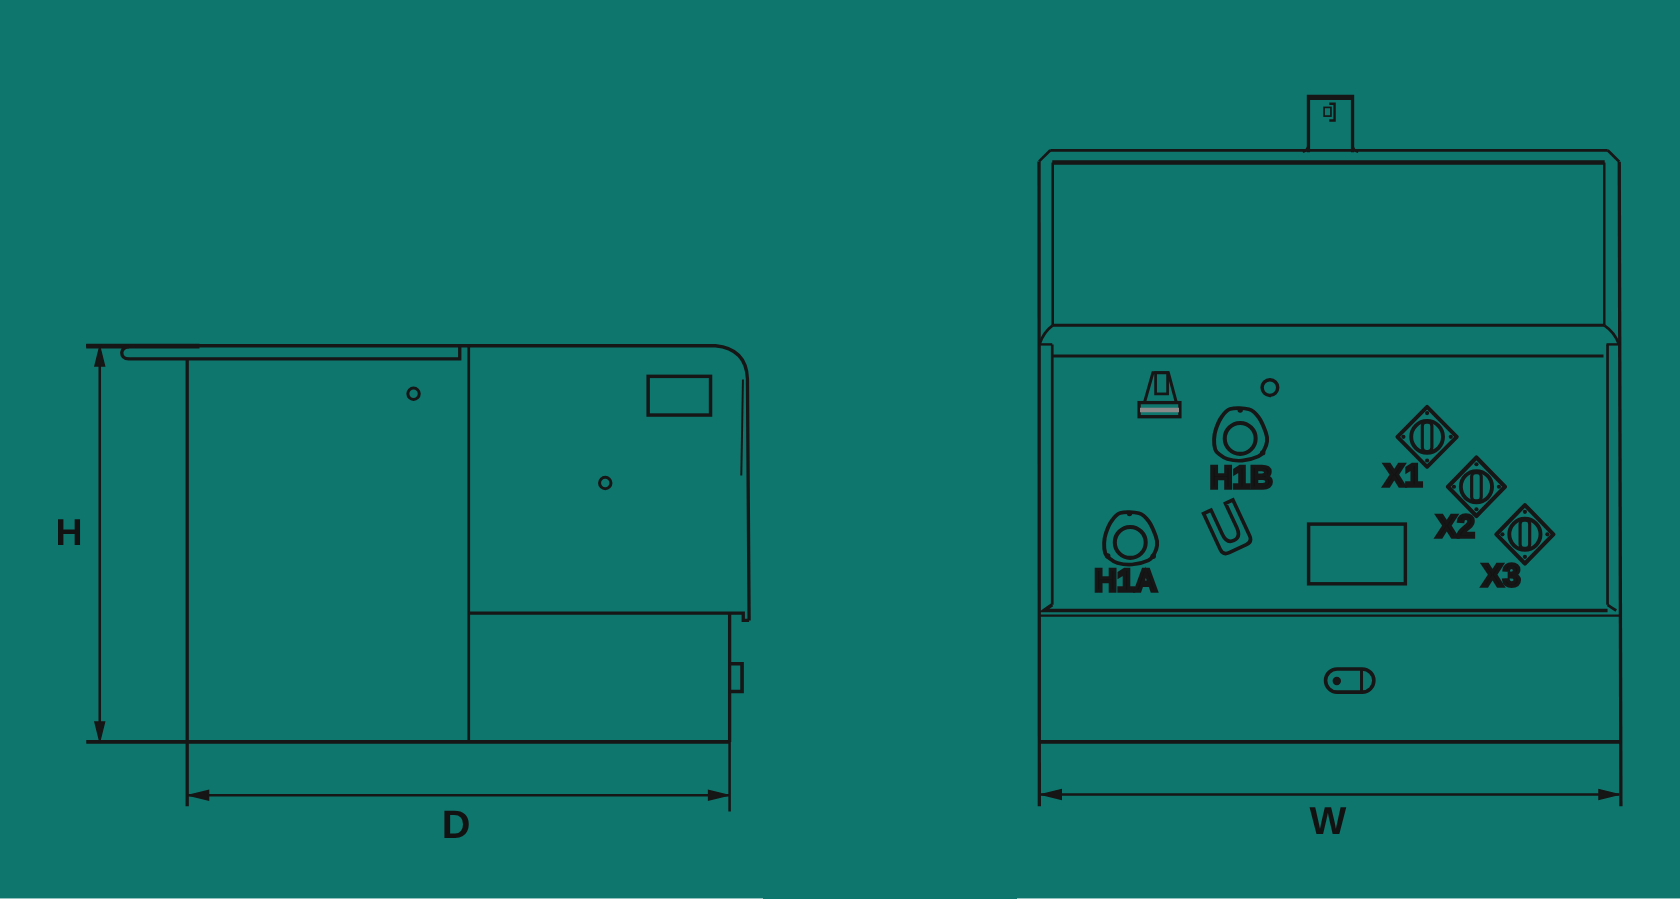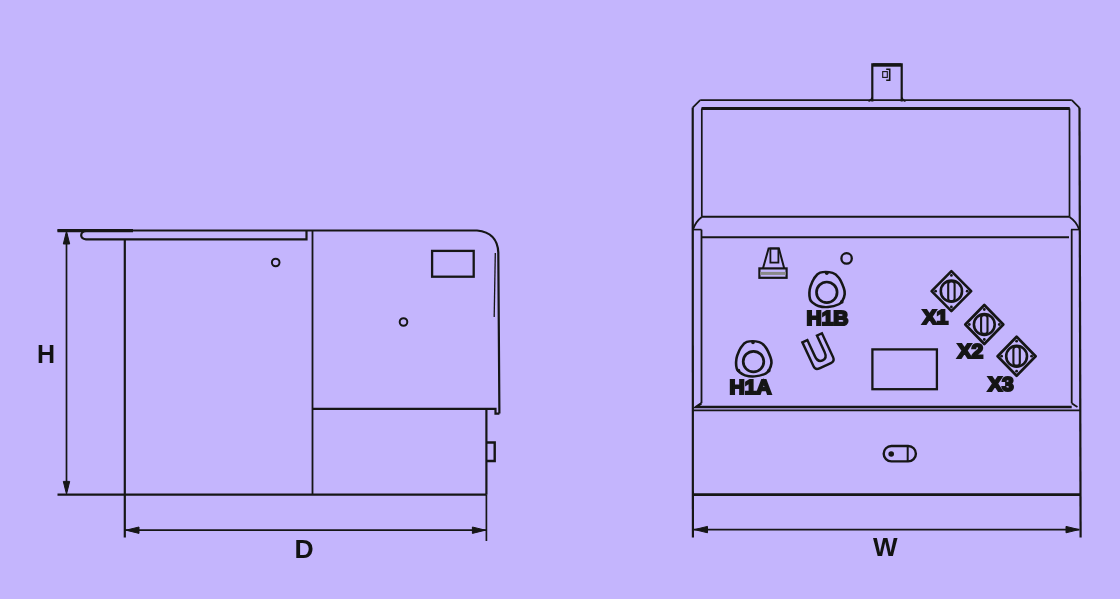--- a/index.html
+++ b/index.html
@@ -1,16 +1,16 @@
 <!DOCTYPE html>
 <html><head>
 <meta charset="utf-8">
 <style>
   html,body{margin:0;padding:0;background:#fdfdfd;}
-  .wrap{width:1120px;height:599px;position:relative;background:#c4b5fd;overflow:hidden;}
+  .wrap{width:1120px;height:599px;position:relative;background:#0f766e;overflow:hidden;}
   text{font-family:"Liberation Sans",sans-serif;font-weight:bold;fill:#121212;}
 </style>
 </head>
 <body>
 <div class="wrap">
 <svg width="1120" height="599" viewBox="0 0 1120 599" xmlns="http://www.w3.org/2000/svg">
   <g fill="none" stroke="#161616" stroke-width="2.2">
 
     <path d="M57.5,230.5 L477,230.5 Q497.5,232.5 498.3,252.5 L499.4,413.6"></path>
     <path d="M57.5,230.7 L133,230.7" stroke-width="3.2"></path>

